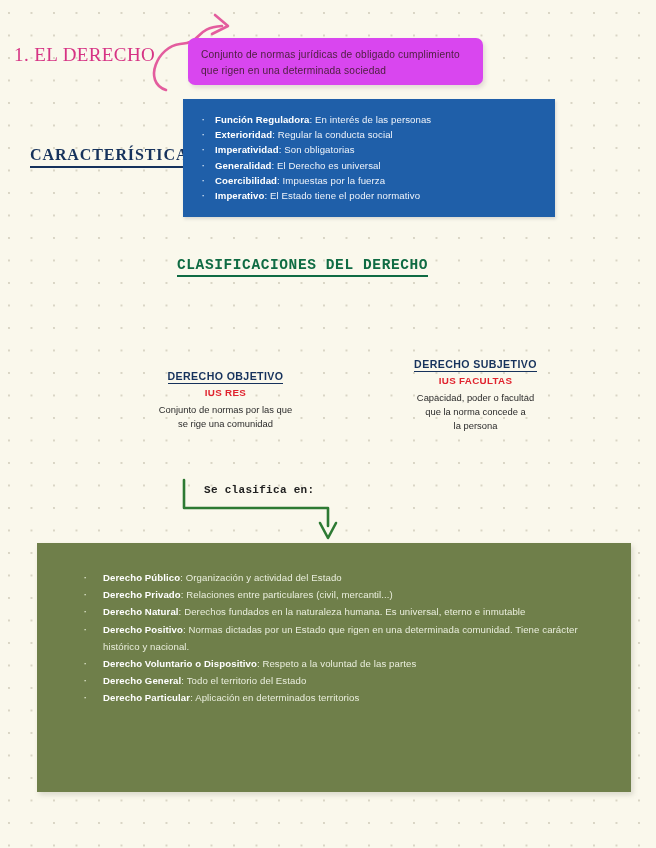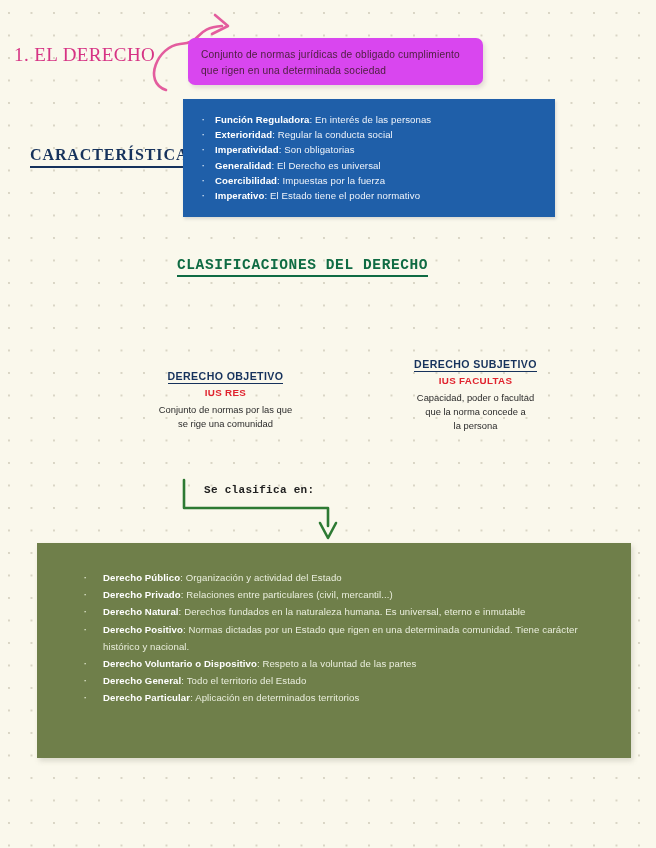--- a/index.html
+++ b/index.html
@@ -186,21 +186,21 @@
     height: 82px;
     pointer-events: none;
   }
 
   
   #types-box {
     position: absolute;
     left: 37px;
     top: 543px;
     width: 594px;
-    height: 215px;
+    height: 249px;
     background: #6f7f4a;
     box-shadow: 2px 3px 5px rgba(110,110,90,0.22);
     padding: 26px 14px 16px 0;
     box-sizing: border-box;
   }
   #types-box ul {
     margin: 0;
     padding: 0 0 0 66px;
     list-style: none;
   }

